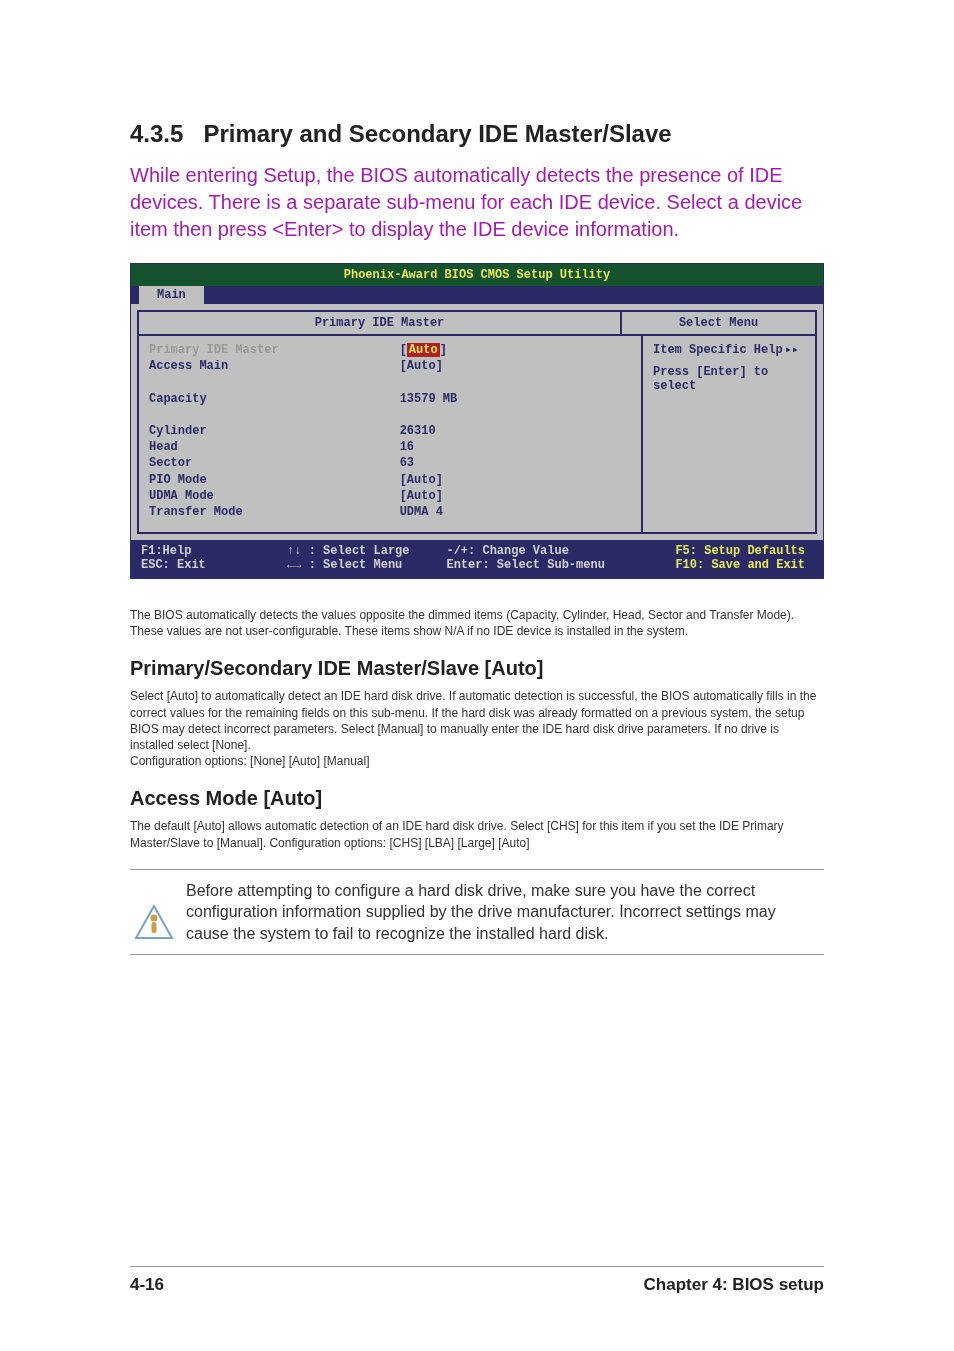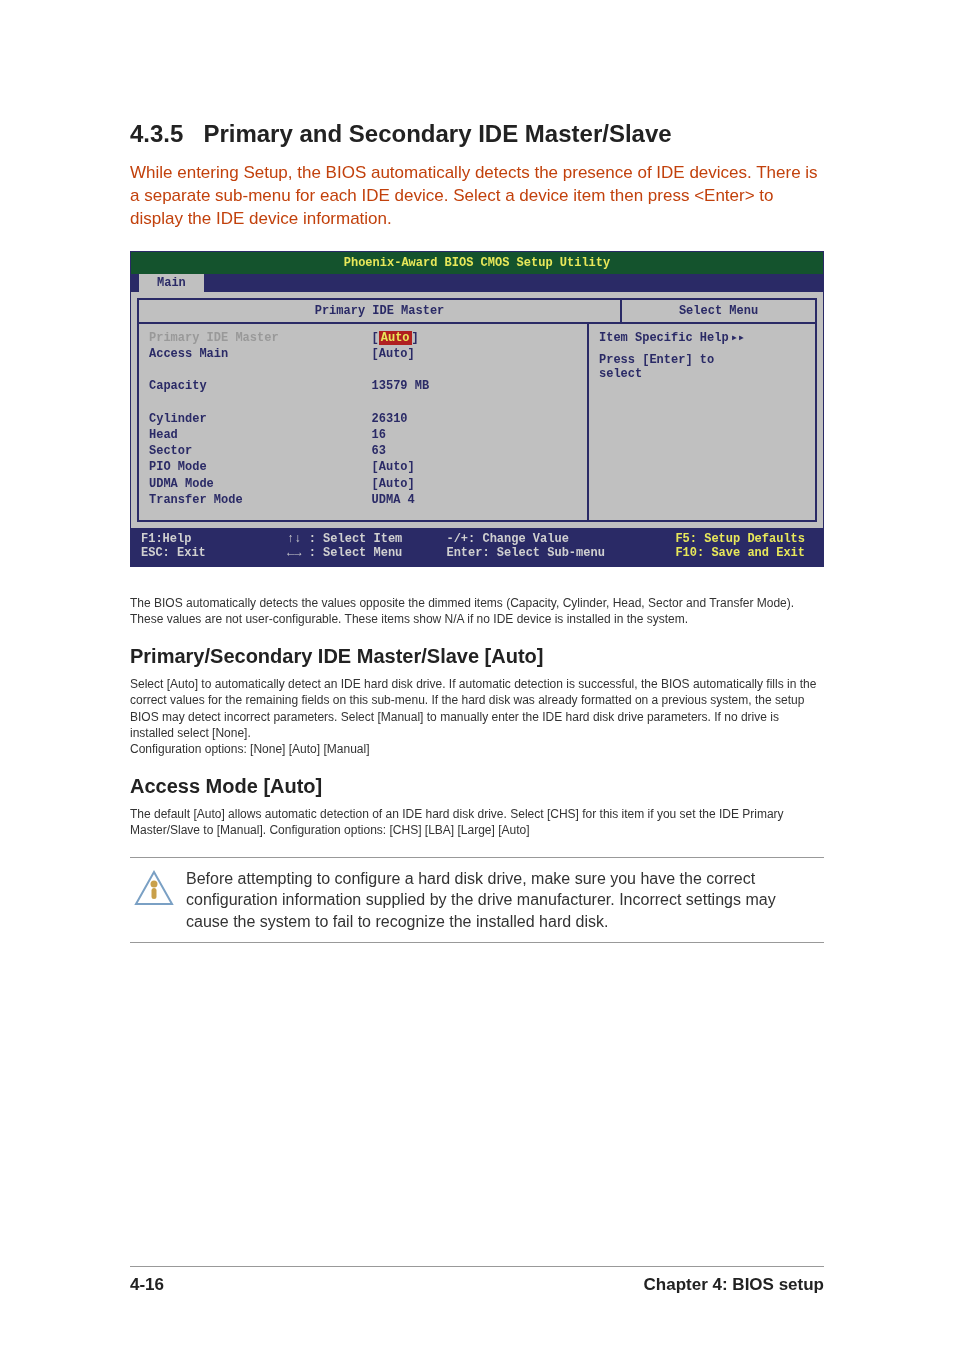--- a/index.html
+++ b/index.html
@@ -14,23 +14,23 @@
   .page {
     padding: 120px 130px 60px 130px;
   }
   .section-title {
     font-size: 24px;
     font-weight: bold;
     color: #222;
     margin-bottom: 14px;
   }
   .intro-text {
-    font-size: 17px;
+    font-size: 20px;
     line-height: 1.35;
-    color: #c2410c;
+    color: #a21caf;
     margin-bottom: 20px;
   }
   .bios-shot {
     border: 1px solid #2a2a66;
     background: #14532d;
     margin: 0 0 28px 0;
     font-family: "Courier New", monospace;
     font-size: 12px;
   }
   .bios-title {
@@ -78,21 +78,21 @@
   }
   .bios-mainrow { display: flex; }
   .bios-left {
     flex: 1;
     border: 2px solid #2a2a66;
     padding: 6px 10px;
     color: #2a2a66;
     min-height: 200px;
   }
   .bios-right {
-    width: 228px;
+    width: 174px;
     border: 2px solid #2a2a66;
     border-left: none;
     padding: 6px 10px;
     color: #2a2a66;
     min-height: 200px;
   }
   .bios-row { display: flex; line-height: 1.35; }
   .bios-label { width: 52%; font-weight: bold; }
   .bios-value { font-weight: bold; }
   .dimmed { color: #999; }
@@ -124,21 +124,21 @@
     font-weight: bold;
     color: #222;
     margin-bottom: 8px;
   }
   .note-box {
     display: flex;
     border-top: 1px solid #999;
     border-bottom: 1px solid #999;
     padding: 10px 4px;
     margin: 8px 0 0 0;
-    align-items: flex-start;
+    align-items: flex-end;
   }
   .note-icon {
     width: 46px;
     flex-shrink: 0;
     padding-top: 2px;
   }
   .note-text {
     font-size: 16px;
     line-height: 1.35;
     color: #333;
@@ -226,21 +226,21 @@
           </div>
           <div style="height:8px"></div>
           <div style="font-weight:bold">Press [Enter] to</div>
           <div style="font-weight:bold">select</div>
         </div>
       </div>
     </div>
     <div class="bios-footer">
       <div class="bios-footer-row">
         <span class="bf-col1">F1:Help</span>
-        <span class="bf-col2"><span>↑↓ </span><span>: Select Item</span></span>
+        <span class="bf-col2"><span>↑↓ </span><span>: Select Large</span></span>
         <span class="bf-col3">-/+: Change Value</span>
         <span class="bf-col4">F5: Setup Defaults</span>
       </div>
       <div class="bios-footer-row">
         <span class="bf-col1">ESC: Exit</span>
         <span class="bf-col2"><span>←→ </span><span>: Select Menu</span></span>
         <span class="bf-col3">Enter: Select Sub-menu</span>
         <span class="bf-col4">F10: Save and Exit</span>
       </div>
     </div>

